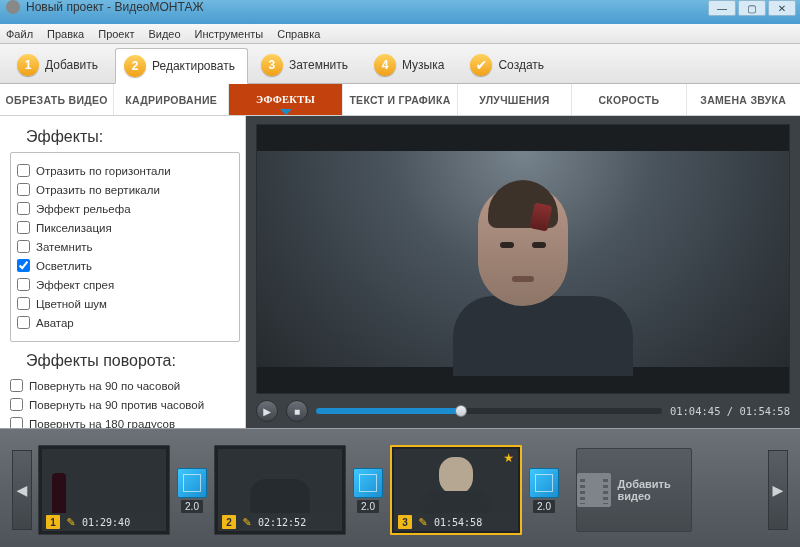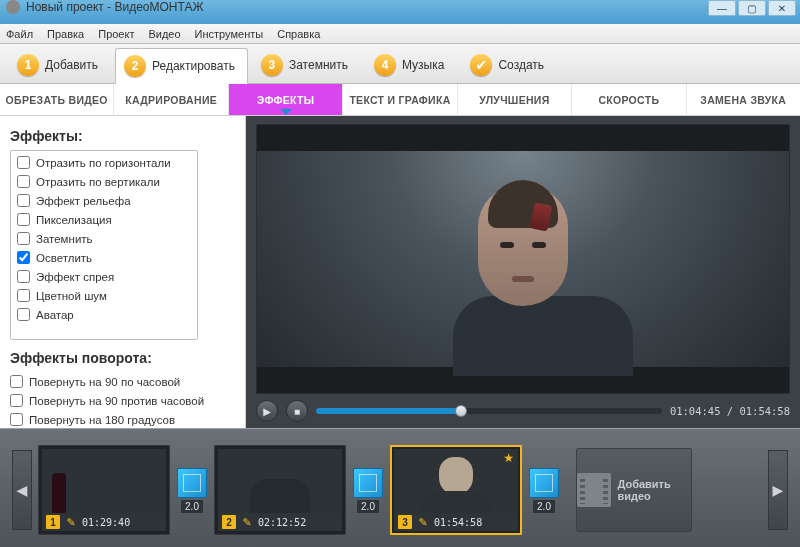--- a/index.html
+++ b/index.html
@@ -16,27 +16,27 @@
 
   .steptabs { height: 40px; background: linear-gradient(#f5f5f5,#e3e3e3); border-bottom: 1px solid #b8b8b8; display: flex; align-items: flex-end; padding: 0 8px; gap: 4px; }
   .steptab { display: flex; align-items: center; gap: 6px; padding: 6px 12px 6px 8px; font-size: 12px; color: #333; border: 1px solid transparent; cursor: pointer; }
   .steptab.active { background: #fff; border: 1px solid #bfbfbf; border-bottom: 1px solid #fff; border-radius: 3px 3px 0 0; margin-bottom: -1px; }
   .stepnum { width: 22px; height: 22px; border-radius: 50%; background: linear-gradient(#ffd260,#f0a018); color: #fff; font-weight: bold; display: flex; align-items: center; justify-content: center; font-size: 12px; box-shadow: 0 1px 1px rgba(0,0,0,.3); }
   .stepcheck { width: 22px; height: 22px; border-radius: 50%; background: linear-gradient(#ffd260,#f0a018); color: #fff; display: flex; align-items: center; justify-content: center; font-size: 14px; box-shadow: 0 1px 1px rgba(0,0,0,.3); }
 
   .subtabs { height: 32px; background: #fff; border-bottom: 1px solid #d0d0d0; display: flex; align-items: stretch; }
   .subtab { flex: 1; display: flex; align-items: center; justify-content: center; font-size: 10.5px; font-weight: 600; color: #555; letter-spacing: 0.3px; cursor: pointer; border-right: 1px solid #e5e5e5; }
   .subtab:last-child { border-right: none; }
-  .subtab.active { background: #d946ef; color: #fff; position: relative; }
+  .subtab.active { background: #c2410c; color: #fff; position: relative; font-family: Liberation Serif, serif; }
   .subtab.active::after { content: ""; position: absolute; bottom: -6px; left: 50%; margin-left: -6px; border: 6px solid transparent; border-top-color: #1d8ccf; }
 
   .workarea { display: flex; height: 313px; background: #fff; border-bottom: 1px solid #9aa0a5; }
   .sidepanel { width: 246px; border-right: 1px solid #d0d0d0; padding: 8px 0 8px 10px; overflow: hidden; font-size: 11.5px; color: #333; }
-  .sidepanel h4 { font-size: 14px; font-weight: bold; margin: 4px 0 6px; }
-  .effects-list { border: 1px solid #bfbfbf; border-radius: 2px; width: 188px; height: 190px; overflow-y: scroll; padding: 2px 0; margin-bottom: 10px; }
+  .sidepanel h4 { font-size: 16px; font-weight: normal; margin: 4px 16px 6px; }
+  .effects-list { border: 1px solid #bfbfbf; border-radius: 2px; width: 230px; height: 190px; overflow-y: scroll; padding: 8px 0; margin-bottom: 10px; }
   .effects-list label { display: flex; align-items: center; gap: 6px; padding: 3px 6px; cursor: pointer; }
   .effects-list input { margin: 0; }
   .rotation label { display: flex; align-items: center; gap: 6px; padding: 3px 0; cursor: pointer; }
 
   .preview { flex: 1; background: #3c4146; display: flex; flex-direction: column; padding: 8px 10px 6px; }
   .video { flex: 1; background: #000; border: 1px solid #2a2e32; position: relative; overflow: hidden; }
   .video .scene { position: absolute; inset: 0; background: radial-gradient(ellipse at 50% 10%, #77838c 0%, #4a545d 35%, #333a40 70%, #23272a 100%); }
   .video .bars { position: absolute; left: 0; right: 0; top: 0; height: 26px; background: #1b1e21; }
   .video .bars.b2 { top: auto; bottom: 0; }
   .video .figure { position: absolute; left: 50%; top: 60%; transform: translate(-50%,-50%); width: 140px; height: 200px; }

